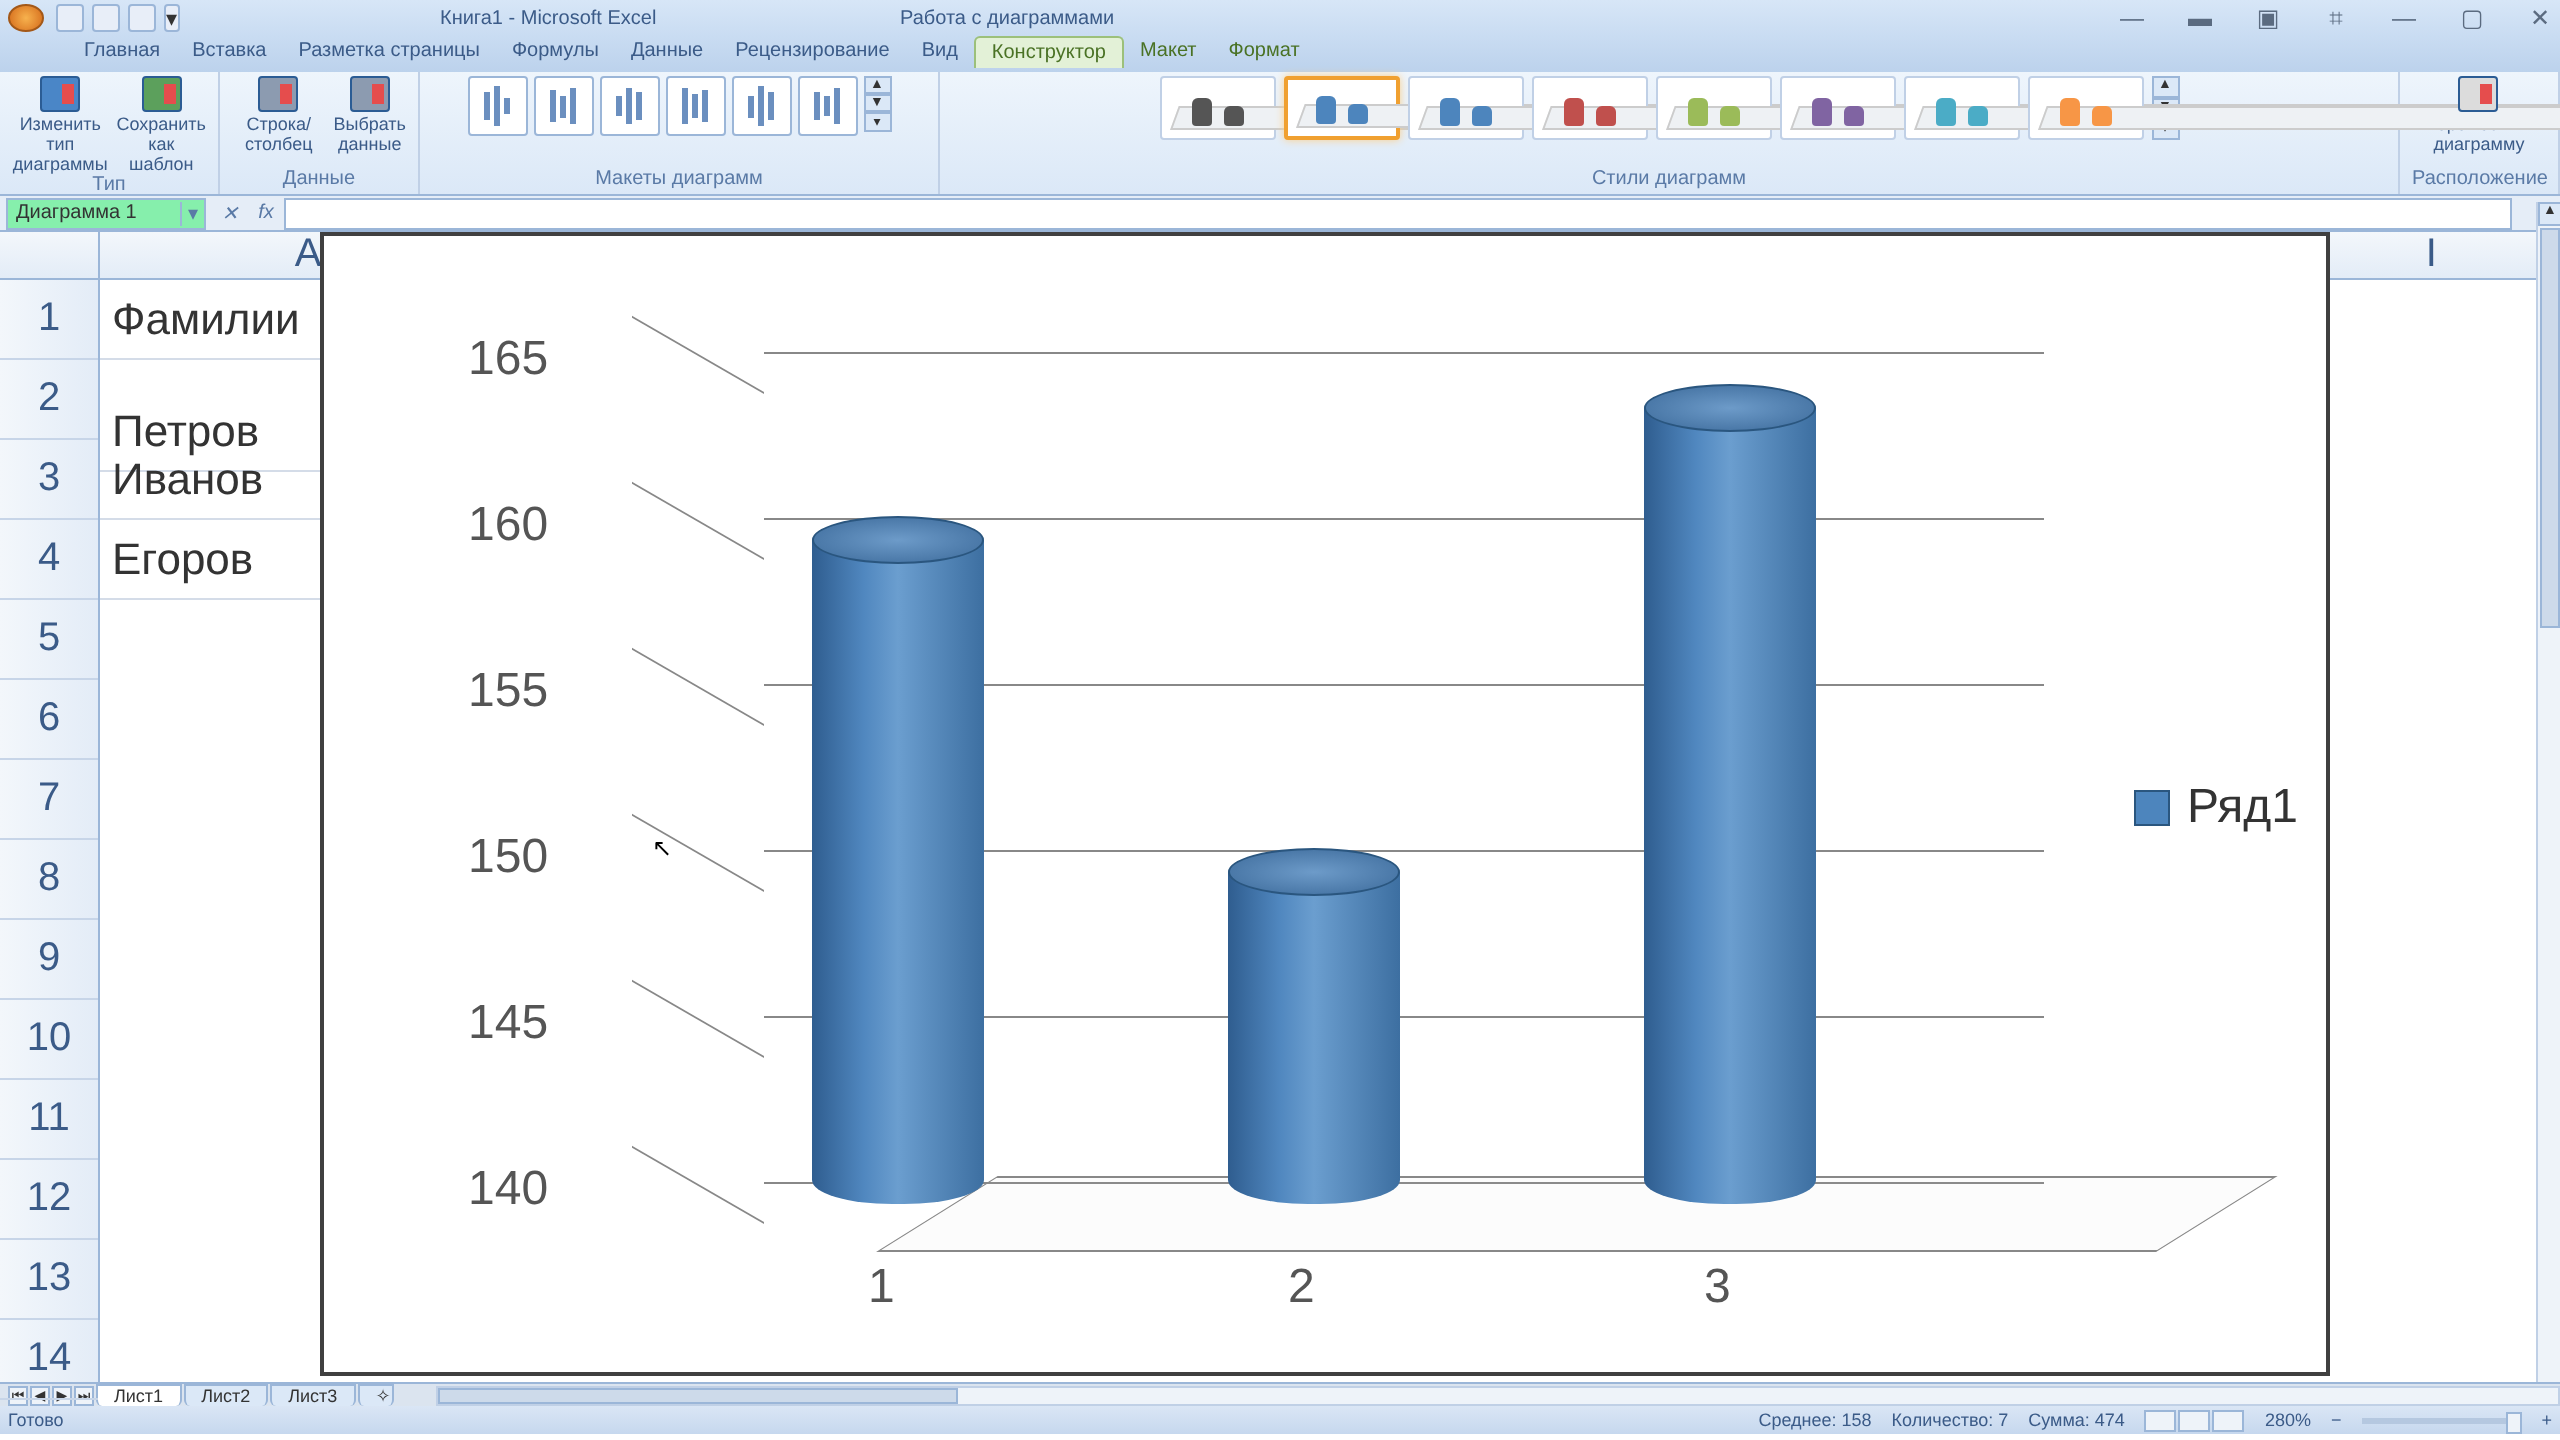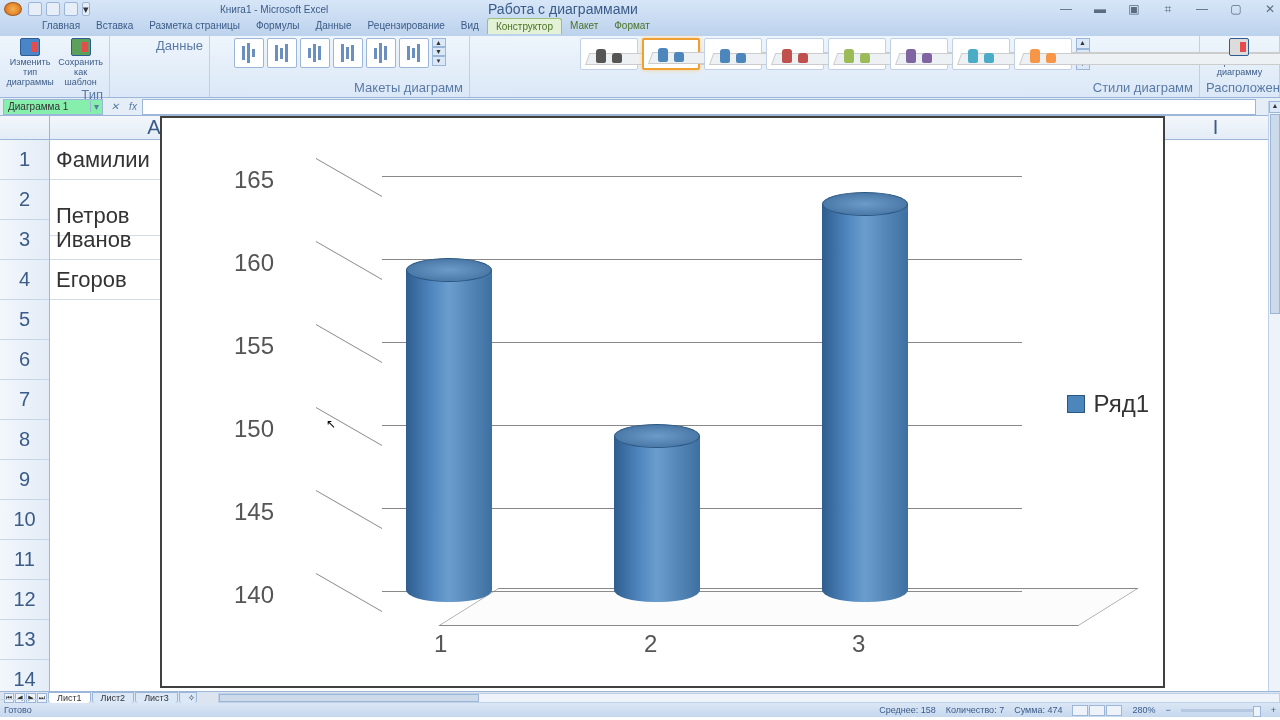--- a/index.html
+++ b/index.html
@@ -4,35 +4,35 @@
 <style>
   * { box-sizing: border-box; margin: 0; padding: 0; font-family: "Segoe UI", Tahoma, sans-serif; }
   body { width: 1280px; height: 720px; background: #fff; overflow: hidden; font-size: 11px; color: #333; }
   
   
   .title-bar { height: 18px; background: linear-gradient(#d7e6f7,#c9dcf2); display: flex; align-items: center; padding: 0 4px; position: relative; }
   .office-btn { width: 18px; height: 14px; background: radial-gradient(circle,#f7b24e,#d46a1a); border-radius: 50%; margin-right: 6px; border:1px solid #a35818;}
   .qat { display: flex; gap: 4px; align-items: center; }
   .qat-icon { width: 14px; height: 14px; background: #e8eef8; border:1px solid #9bb6d8; border-radius: 2px; }
   .title-text-block { position:absolute; left: 220px; font-size: 10px; color:#3b5b88; }
-  .title-ctx { position:absolute; left: 450px; font-size:14px; color:#3b5b88;margin-left:38px; }
+  .title-ctx { position:absolute; left: 450px; font-size:10px; color:#3b5b88; }
   .sys-icons { position:absolute; right:4px; top:0; display:flex; gap:22px; align-items:center; height:100%; }
   .sys-ic { width:12px; height:12px; color:#5b6b80; font-size:12px; line-height:12px; text-align:center; }
   
   
   .ribbon-tabs { height: 18px; background: linear-gradient(#c9dcf2,#bcd2ec); display:flex; align-items:flex-start; padding-left:34px; gap:0; font-size:10px; }
   .tab { padding: 2px 8px; color:#3b5b88; cursor:pointer; }
   .tab.active { background:#e3f1d7; border:1px solid #9cc07b; border-bottom:none; border-radius:3px 3px 0 0; color:#4a7225; }
   .tab.ctx { color:#4a7225; }
   
   
   .ribbon { height: 62px; background: linear-gradient(#eef5fc,#dbe8f7); border-bottom:1px solid #9bb6d8; display:flex; }
   .ribbon-group { border-right:1px solid #c0d0e6; padding:2px 6px; display:flex; flex-direction:column; justify-content:space-between; align-items:center; }
   .rg-content { display:flex; gap:4px; align-items:flex-start; flex:1; }
-  .rg-label { font-size:13px; color:#5a7aa6; text-align:right; width:100%; }
+  .rg-label { font-size:10px; color:#5a7aa6; text-align:center; width:100%; }
   .big-btn { display:flex; flex-direction:column; align-items:center; gap:1px; font-size:9px; color:#3b5b88; cursor:pointer; }
   .big-ic { width:20px; height:18px; background:#4a86c7; border:1px solid #2b5c94; border-radius:2px; position:relative; }
   .big-ic::after { content:""; position:absolute; width:6px; height:10px; background:#e54d4d; right:2px; top:3px; }
   .layout-thumb { width:30px; height:30px; background:#fff; border:1px solid #9bb6d8; border-radius:2px; display:flex; align-items:center; justify-content:center; gap:2px; cursor:pointer; padding:3px;}
   .layout-thumb .bar { width:3px; background:#6b8fbf; }
   .style-thumb { width:58px; height:32px; background:#fff; border:1px solid #c0d0e6; border-radius:2px; cursor:pointer; position:relative; display:flex; align-items:flex-end; justify-content:center; gap:6px; padding-bottom:6px; }
   .style-thumb.sel { border:2px solid #f0a030; box-shadow:0 0 4px #fbcf8a; }
   .style-thumb .floor { position:absolute; bottom:4px; left:4px; right:4px; height:12px; background:#eef1f4; transform:skewX(-20deg); border:1px solid #ccc;}
   .cyl { width:10px; height:14px; border-radius:3px 3px 2px 2px; position:relative; z-index:1; }
   .style-gallery { display:flex; gap:4px; }
@@ -143,20 +143,31 @@
         </div>
       <div class="big-btn">
           <div class="big-ic" style="background:#5ca05c;"></div>
           <span style="white-space:pre-line;text-align:center;">Сохранить
 как шаблон</span>
         </div>
     </div>
     <div class="rg-label">Тип</div>
   </div>
   <div class="ribbon-group" style="width:100px;">
+    <div class="rg-content">
+      <div class="big-btn">
+          <div class="big-ic" style="background:#8c9bb0;"></div>
+          <span style="text-align:center;">Строка/столбец</span>
+        </div>
+      <div class="big-btn">
+          <div class="big-ic" style="background:#8c9bb0;"></div>
+          <span style="white-space:pre-line;text-align:center;">Выбрать
+данные</span>
+        </div>
+    </div>
     <div class="rg-label">Данные</div>
   </div>
   <div class="ribbon-group" style="width:260px;">
     <div class="rg-content" style="flex-wrap:wrap; gap:3px; justify-content:center;">
       <div class="layout-thumb">
           <div class="bar" style="height:60%"></div>
           <div class="bar" style="height:90%"></div>
           <div class="bar" style="height:40%"></div>
         </div>
       <div class="layout-thumb">

